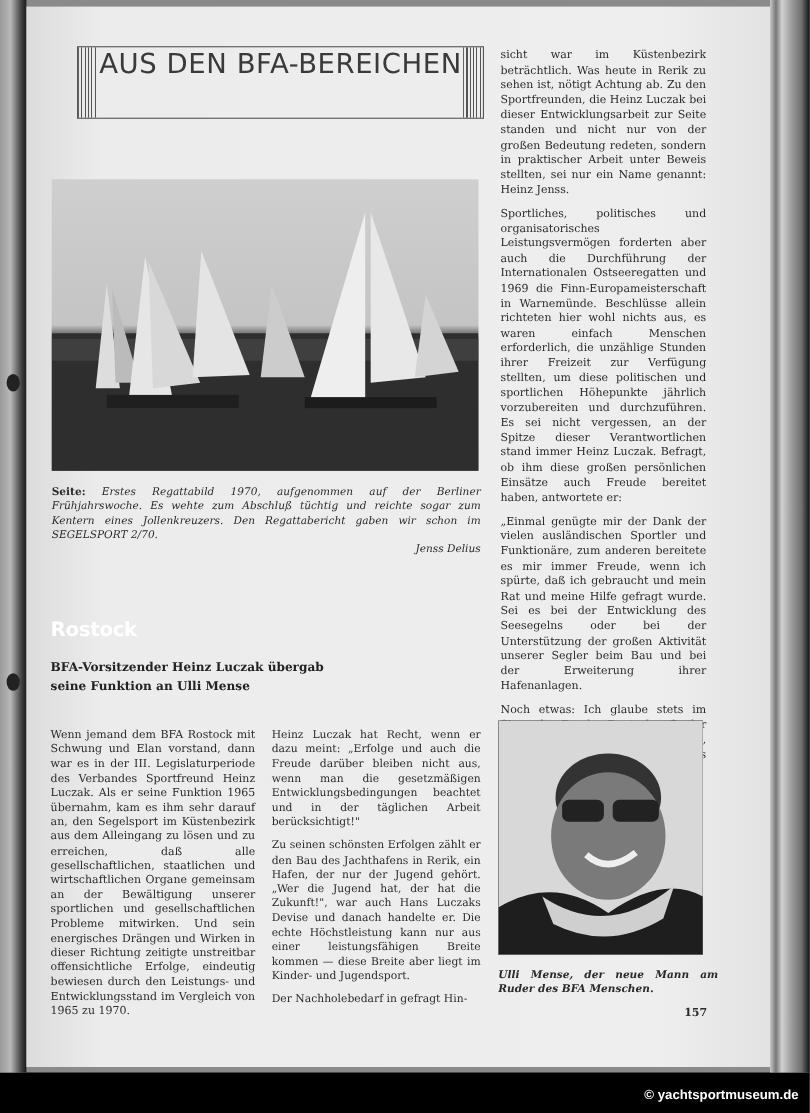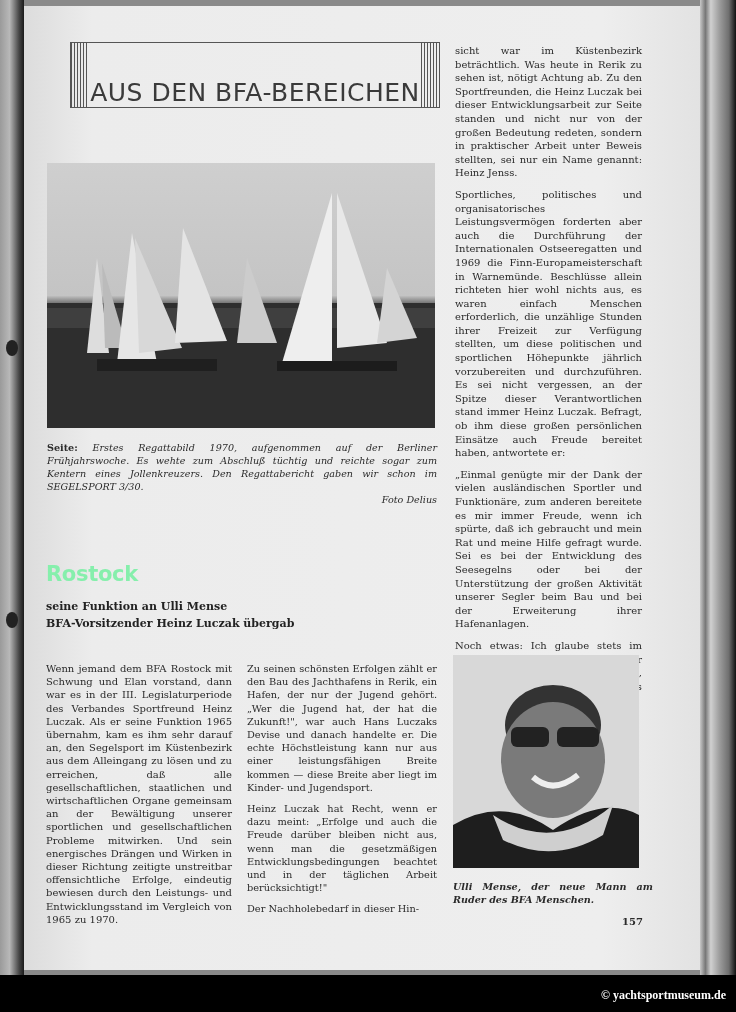--- a/index.html
+++ b/index.html
@@ -8,42 +8,42 @@
   .scan { position:absolute; left:0; top:0; width:736px; height:975px; background:#8a8a8a; }
   .leftedge { position:absolute; left:0; top:0; width:24px; height:975px;
               background:linear-gradient(90deg,#9a9a9a 0,#b8b8b8 40%,#444 80%,#1a1a1a 100%); }
   .page { position:absolute; left:24px; top:6px; width:680px; height:964px;
           background:linear-gradient(90deg,#dcdcdc 0,#ececec 10%,#eeeeee 85%,#e2e2e2 100%); }
   .rightedge { position:absolute; left:700px; top:0; width:36px; height:975px;
                background:linear-gradient(90deg,#c8c8c8 0,#777 15%,#d0d0d0 30%,#9b9b9b 55%,#6f6f6f 80%,#111 100%); }
   .hole { position:absolute; width:12px; height:16px; border-radius:50%; background:#222; }
 
   .banner { position:absolute; left:70px; top:42px; width:368px; height:64px;
-            border:1px solid #555; display:flex; align-items:flex-end; justify-content:center; }
+            border:1px solid #555; display:flex; align-items:flex-start; justify-content:center; }
   .banner .stripes { position:absolute; top:0; bottom:0; width:18px;
      background:repeating-linear-gradient(90deg,#555 0,#555 1px,transparent 1px,transparent 3px); }
   .banner .stripes.l { left:0; } .banner .stripes.r { right:0; }
   .banner h1 { margin:0; font-family:"DejaVu Sans", sans-serif; font-weight:normal;
                font-size:25px; letter-spacing:0.5px; color:#3a3a3a; }
 
   .photo1 { position:absolute; left:47px; top:163px; width:388px; height:265px;
             background:linear-gradient(180deg,#cfcfcf 0,#c4c4c4 50%,#3a3a3a 55%,#2c2c2c 100%); overflow:hidden; }
   .photo2 { position:absolute; left:453px; top:655px; width:186px; height:213px;
             background:radial-gradient(ellipse at 50% 45%,#9a9a9a 0,#5a5a5a 40%,#2a2a2a 70%), #ccc; overflow:hidden; }
 
   .text { position:absolute; font-size:10px; line-height:13.6px; text-align:justify; hyphens:manual; }
   .text p { margin:0 0 8px 0; }
   .caption { position:absolute; font-size:9.6px; line-height:13px; font-style:italic; text-align:justify; }
   .caption b { font-style:normal; }
   .credit { display:block; text-align:right; }
   .section { position:absolute; left:46px; top:562px; font-family:"DejaVu Sans", sans-serif;
-             font-weight:bold; font-size:21px; color:#86efac; letter-spacing:-0.3px;text-align:center; }
+             font-weight:bold; font-size:18px; color:#ffffff; letter-spacing:-0.3px;text-align:center; }
   .subhead { position:absolute; left:46px; top:598px; width:360px; font-weight:bold; font-size:11px; line-height:17px; color:#222; }
   .pageno { position:absolute; left:622px; top:916px; font-size:10px; font-weight:bold; }
-  .watermark { position:absolute; right:10px; top:988px; font-family:Liberation Serif, serif;
+  .watermark { position:absolute; right:10px; top:988px; font-family:Liberation Sans, sans-serif;
                font-size:12px; font-weight:bold; color:#fff; }
 </style>
 </head>
 <body>
 
 <div class="scan"></div>
 <div class="leftedge"></div>
 <div class="page"></div>
 <div class="rightedge"></div>
 <div class="hole" style="left:6px;top:340px"></div>
@@ -68,45 +68,45 @@
     <polygon points="285,30 235,200 285,200" fill="#eee"></polygon>
     <polygon points="290,30 290,185 340,180" fill="#e8e8e8"></polygon>
     <polygon points="340,105 330,180 370,175" fill="#d4d4d4"></polygon>
     <rect x="230" y="198" width="120" height="10" fill="#1c1c1c"></rect>
     <rect x="50" y="196" width="120" height="12" fill="#1f1f1f"></rect>
   </svg>
 </div>
 
 <div class="caption" style="left:47px;top:441px;width:390px;">
   <b>Seite:</b>
-  <span>Erstes Regattabild 1970, aufgenommen auf der Berliner Frühjahrswoche. Es wehte zum Abschluß tüchtig und reichte sogar zum Kentern eines Jollenkreuzers. Den Regattabericht gaben wir schon im SEGELSPORT 3/30.</span>
-  <span class="credit">Foto Delius</span>
+  <span>Erstes Regattabild 1970, aufgenommen auf der Berliner Frühjahrswoche. Es wehte zum Abschluß tüchtig und reichte sogar zum Kentern eines Jollenkreuzers. Den Regattabericht gaben wir schon im SEGELSPORT 2/70.</span>
+  <span class="credit">Jenss Delius</span>
 </div>
 
 <div class="text" style="left:455px;top:44px;width:187px;">
   <p>sicht war im Küstenbezirk beträchtlich. Was heute in Rerik zu sehen ist, nötigt Achtung ab. Zu den Sportfreunden, die Heinz Luczak bei dieser Entwicklungsarbeit zur Seite standen und nicht nur von der großen Bedeutung redeten, sondern in praktischer Arbeit unter Beweis stellten, sei nur ein Name genannt: Heinz Jenss.</p>
   <p>Sportliches, politisches und organisatorisches Leistungsvermögen forderten aber auch die Durchführung der Internationalen Ostseeregatten und 1969 die Finn-Europameisterschaft in Warnemünde. Beschlüsse allein richteten hier wohl nichts aus, es waren einfach Menschen erforderlich, die unzählige Stunden ihrer Freizeit zur Verfügung stellten, um diese politischen und sportlichen Höhepunkte jährlich vorzubereiten und durchzuführen. Es sei nicht vergessen, an der Spitze dieser Verantwortlichen stand immer Heinz Luczak. Befragt, ob ihm diese großen persönlichen Einsätze auch Freude bereitet haben, antwortete er:</p>
   <p>„Einmal genügte mir der Dank der vielen ausländischen Sportler und Funktionäre, zum anderen bereitete es mir immer Freude, wenn ich spürte, daß ich gebraucht und mein Rat und meine Hilfe gefragt wurde. Sei es bei der Entwicklung des Seesegelns oder bei der Unterstützung der großen Aktivität unserer Segler beim Bau und bei der Erweiterung ihrer Hafenanlagen.</p>
   <p>Noch etwas: Ich glaube stets im Sinne des Bundes Deutscher Segler gehandelt zu haben — auch dann, wenn ich aus Ungeduld oder aus Verärge-</p>
 </div>
 
 <div class="section">Rostock</div>
 <div class="subhead">
+  <div>BFA-Vorsitzender Heinz Luczak übergab</div>
   <div>seine Funktion an Ulli Mense</div>
-  <div>BFA-Vorsitzender Heinz Luczak übergab</div>
 </div>
 
 <div class="text" style="left:46px;top:662px;width:186px;font-size:10px;line-height:13.2px;">
   <p>Wenn jemand dem BFA Rostock mit Schwung und Elan vorstand, dann war es in der III. Legislaturperiode des Verbandes Sportfreund Heinz Luczak. Als er seine Funktion 1965 übernahm, kam es ihm sehr darauf an, den Segelsport im Küstenbezirk aus dem Alleingang zu lösen und zu erreichen, daß alle gesellschaftlichen, staatlichen und wirtschaftlichen Organe gemeinsam an der Bewältigung unserer sportlichen und gesellschaftlichen Probleme mitwirken. Und sein energisches Drängen und Wirken in dieser Richtung zeitigte unstreitbar offensichtliche Erfolge, eindeutig bewiesen durch den Leistungs- und Entwicklungsstand im Vergleich von 1965 zu 1970.</p>
 </div>
 
 <div class="text" style="left:247px;top:662px;width:190px;font-size:9.8px;line-height:13.2px;">
+  <p>Heinz Luczak hat Recht, wenn er dazu meint: „Erfolge und auch die Freude darüber bleiben nicht aus, wenn man die gesetzmäßigen Entwicklungsbedingungen beachtet und in der täglichen Arbeit berücksichtigt!"</p>
   <p>Zu seinen schönsten Erfolgen zählt er den Bau des Jachthafens in Rerik, ein Hafen, der nur der Jugend gehört. „Wer die Jugend hat, der hat die Zukunft!", war auch Hans Luczaks Devise und danach handelte er. Die echte Höchstleistung kann nur aus einer leistungsfähigen Breite kommen — diese Breite aber liegt im Kinder- und Jugendsport.</p>
-  <p>Heinz Luczak hat Recht, wenn er dazu meint: „Erfolge und auch die Freude darüber bleiben nicht aus, wenn man die gesetzmäßigen Entwicklungsbedingungen beachtet und in der täglichen Arbeit berücksichtigt!"</p>
-  <p>Der Nachholebedarf in dieser Hin-</p>
+  <p>Der Nachholebedarf in gefragt Hin-</p>
 </div>
 
 <div class="photo2" title="Portrait of Ulli Mense, smiling, with glasses">
   <svg width="186" height="213" viewBox="0 0 186 213">
     <rect width="186" height="213" fill="#d8d8d8"></rect>
     <ellipse cx="100" cy="70" rx="48" ry="40" fill="#333"></ellipse>
     <ellipse cx="100" cy="105" rx="52" ry="58" fill="#7a7a7a"></ellipse>
     <rect x="58" y="72" width="38" height="20" rx="6" fill="#222"></rect>
     <rect x="104" y="72" width="42" height="20" rx="6" fill="#222"></rect>
     <path d="M80 122 Q100 140 125 120" stroke="#eee" stroke-width="6" fill="none"></path>

